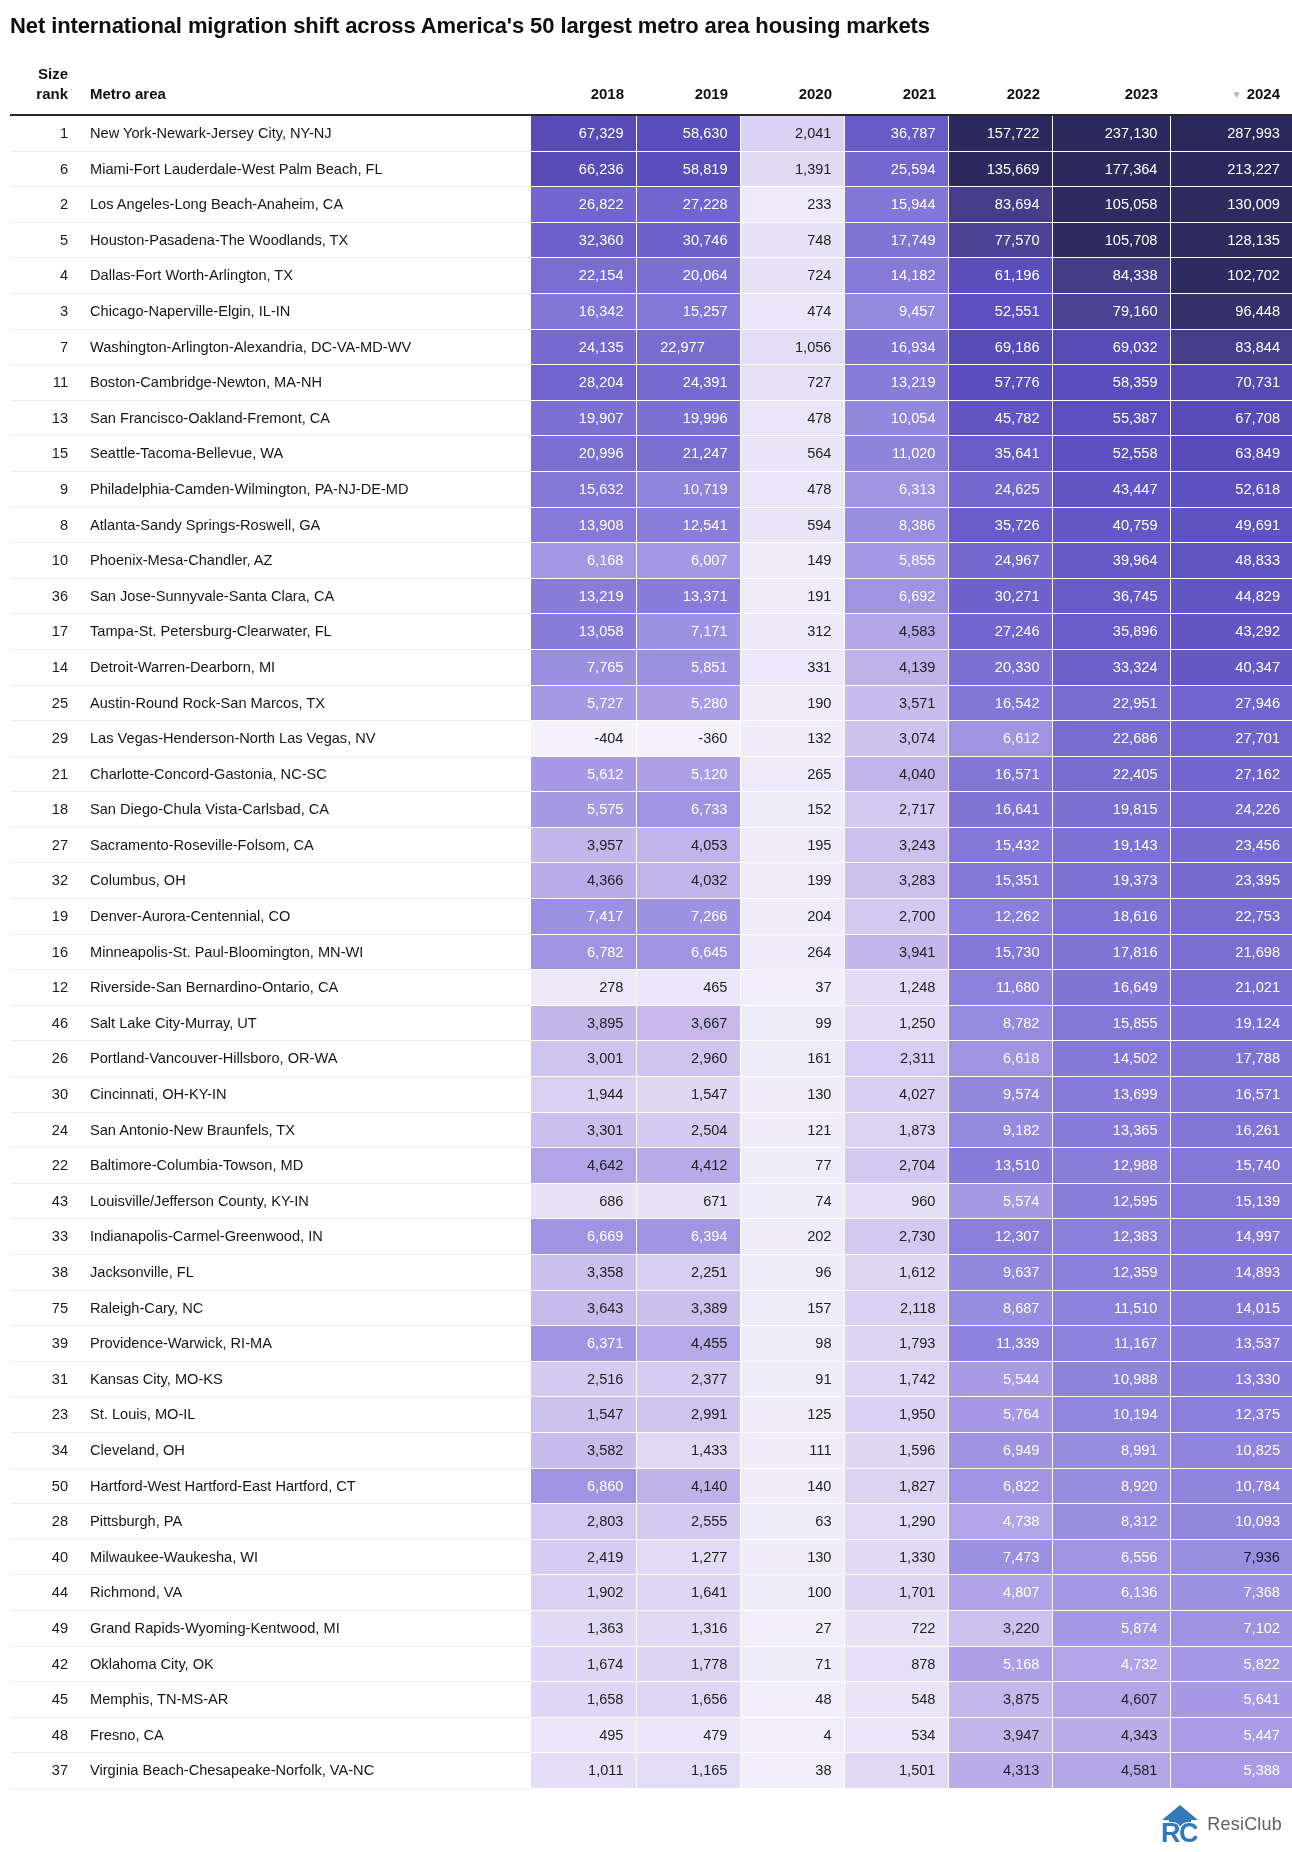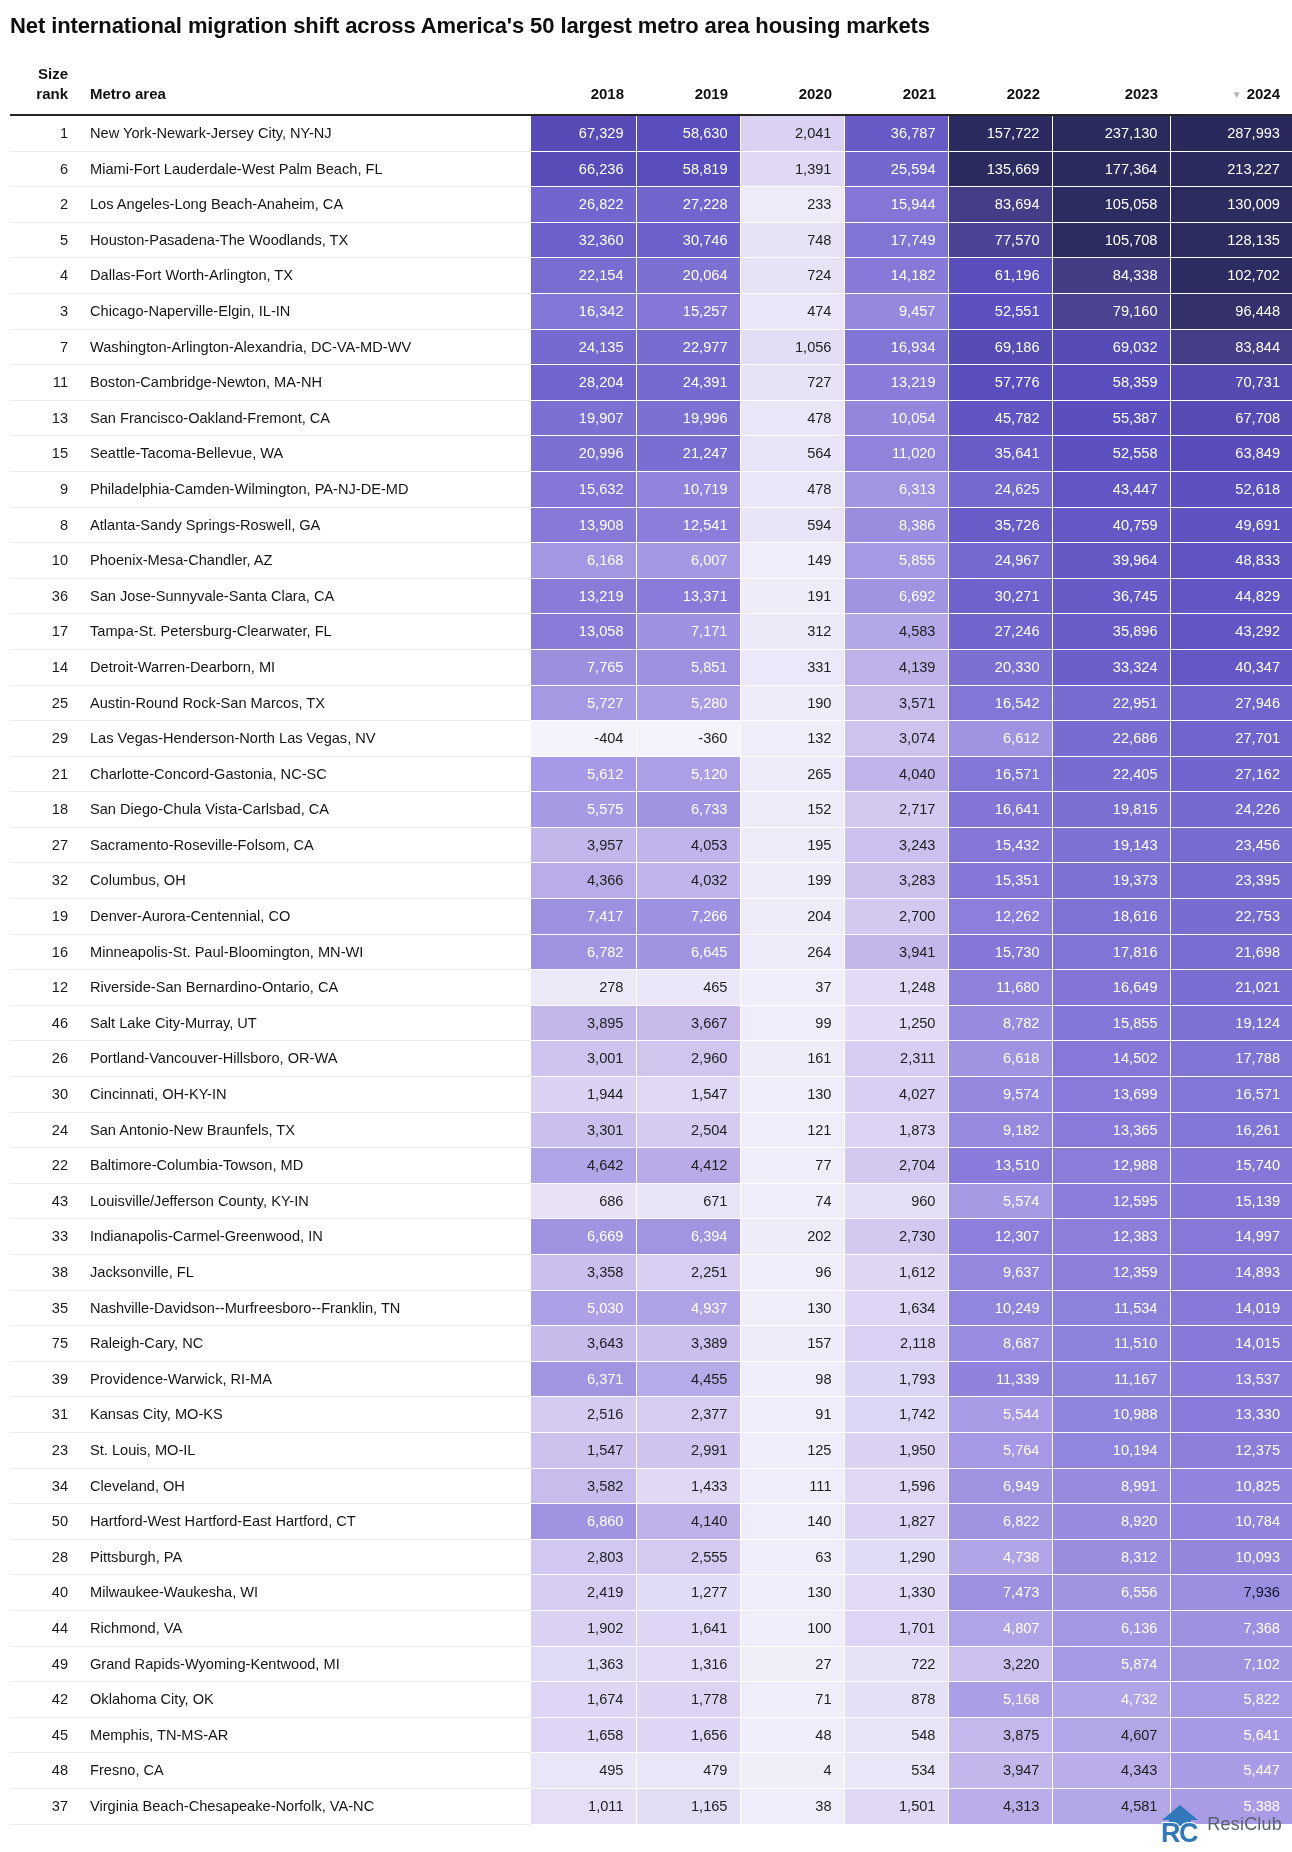--- a/index.html
+++ b/index.html
@@ -147,21 +147,21 @@
           <td class="value-cell" style="background-color: rgb(235, 230, 248); color: rgb(31, 31, 31);">474</td>
           <td class="value-cell" style="background-color: rgb(148, 137, 222); color: rgb(255, 255, 255);">9,457</td>
           <td class="value-cell" style="background-color: rgb(93, 80, 192); color: rgb(255, 255, 255);">52,551</td>
           <td class="value-cell" style="background-color: rgb(75, 66, 145); color: rgb(255, 255, 255);">79,160</td>
           <td class="value-cell" style="background-color: rgb(52, 48, 105); color: rgb(255, 255, 255);">96,448</td>
         </tr>
         <tr>
           <td class="rank-cell">7</td>
           <td class="metro-cell">Washington-Arlington-Alexandria, DC-VA-MD-WV</td>
           <td class="value-cell" style="background-color: rgb(118, 106, 208); color: rgb(255, 255, 255);">24,135</td>
-          <td class="value-cell" style="background-color: rgb(120, 108, 209); color: rgb(255, 255, 255);">22,977</td>
+          <td class="value-cell" style="background-color: rgb(120, 108, 209); color: rgb(255, 255, 255); text-align: center;">22,977</td>
           <td class="value-cell" style="background-color: rgb(228, 221, 246); color: rgb(31, 31, 31);">1,056</td>
           <td class="value-cell" style="background-color: rgb(129, 117, 214); color: rgb(255, 255, 255);">16,934</td>
           <td class="value-cell" style="background-color: rgb(87, 75, 181); color: rgb(255, 255, 255);">69,186</td>
           <td class="value-cell" style="background-color: rgb(87, 75, 181); color: rgb(255, 255, 255);">69,032</td>
           <td class="value-cell" style="background-color: rgb(69, 61, 135); color: rgb(255, 255, 255);">83,844</td>
         </tr>
         <tr>
           <td class="rank-cell">11</td>
           <td class="metro-cell">Boston-Cambridge-Newton, MA-NH</td>
           <td class="value-cell" style="background-color: rgb(113, 100, 205); color: rgb(255, 255, 255);">28,204</td>
@@ -439,31 +439,20 @@
         <tr>
           <td class="rank-cell">38</td>
           <td class="metro-cell">Jacksonville, FL</td>
           <td class="value-cell" style="background-color: rgb(203, 191, 237); color: rgb(31, 31, 31);">3,358</td>
           <td class="value-cell" style="background-color: rgb(215, 206, 242); color: rgb(31, 31, 31);">2,251</td>
           <td class="value-cell" style="background-color: rgb(240, 237, 250); color: rgb(31, 31, 31);">96</td>
           <td class="value-cell" style="background-color: rgb(223, 214, 244); color: rgb(31, 31, 31);">1,612</td>
           <td class="value-cell" style="background-color: rgb(147, 136, 222); color: rgb(255, 255, 255);">9,637</td>
           <td class="value-cell" style="background-color: rgb(139, 127, 218); color: rgb(255, 255, 255);">12,359</td>
           <td class="value-cell" style="background-color: rgb(133, 120, 215); color: rgb(255, 255, 255);">14,893</td>
-        </tr>
-        <tr>
-          <td class="rank-cell">35</td>
-          <td class="metro-cell">Nashville-Davidson--Murfreesboro--Franklin, TN</td>
-          <td class="value-cell" style="background-color: rgb(173, 160, 230); color: rgb(255, 255, 255);">5,030</td>
-          <td class="value-cell" style="background-color: rgb(174, 161, 230); color: rgb(255, 255, 255);">4,937</td>
-          <td class="value-cell" style="background-color: rgb(240, 236, 249); color: rgb(31, 31, 31);">130</td>
-          <td class="value-cell" style="background-color: rgb(222, 214, 244); color: rgb(31, 31, 31);">1,634</td>
-          <td class="value-cell" style="background-color: rgb(145, 134, 221); color: rgb(255, 255, 255);">10,249</td>
-          <td class="value-cell" style="background-color: rgb(141, 130, 219); color: rgb(255, 255, 255);">11,534</td>
-          <td class="value-cell" style="background-color: rgb(135, 121, 216); color: rgb(255, 255, 255);">14,019</td>
         </tr>
         <tr>
           <td class="rank-cell">75</td>
           <td class="metro-cell">Raleigh-Cary, NC</td>
           <td class="value-cell" style="background-color: rgb(199, 187, 235); color: rgb(31, 31, 31);">3,643</td>
           <td class="value-cell" style="background-color: rgb(202, 191, 237); color: rgb(31, 31, 31);">3,389</td>
           <td class="value-cell" style="background-color: rgb(239, 236, 249); color: rgb(31, 31, 31);">157</td>
           <td class="value-cell" style="background-color: rgb(217, 208, 243); color: rgb(31, 31, 31);">2,118</td>
           <td class="value-cell" style="background-color: rgb(151, 140, 223); color: rgb(255, 255, 255);">8,687</td>
           <td class="value-cell" style="background-color: rgb(141, 130, 219); color: rgb(255, 255, 255);">11,510</td>

